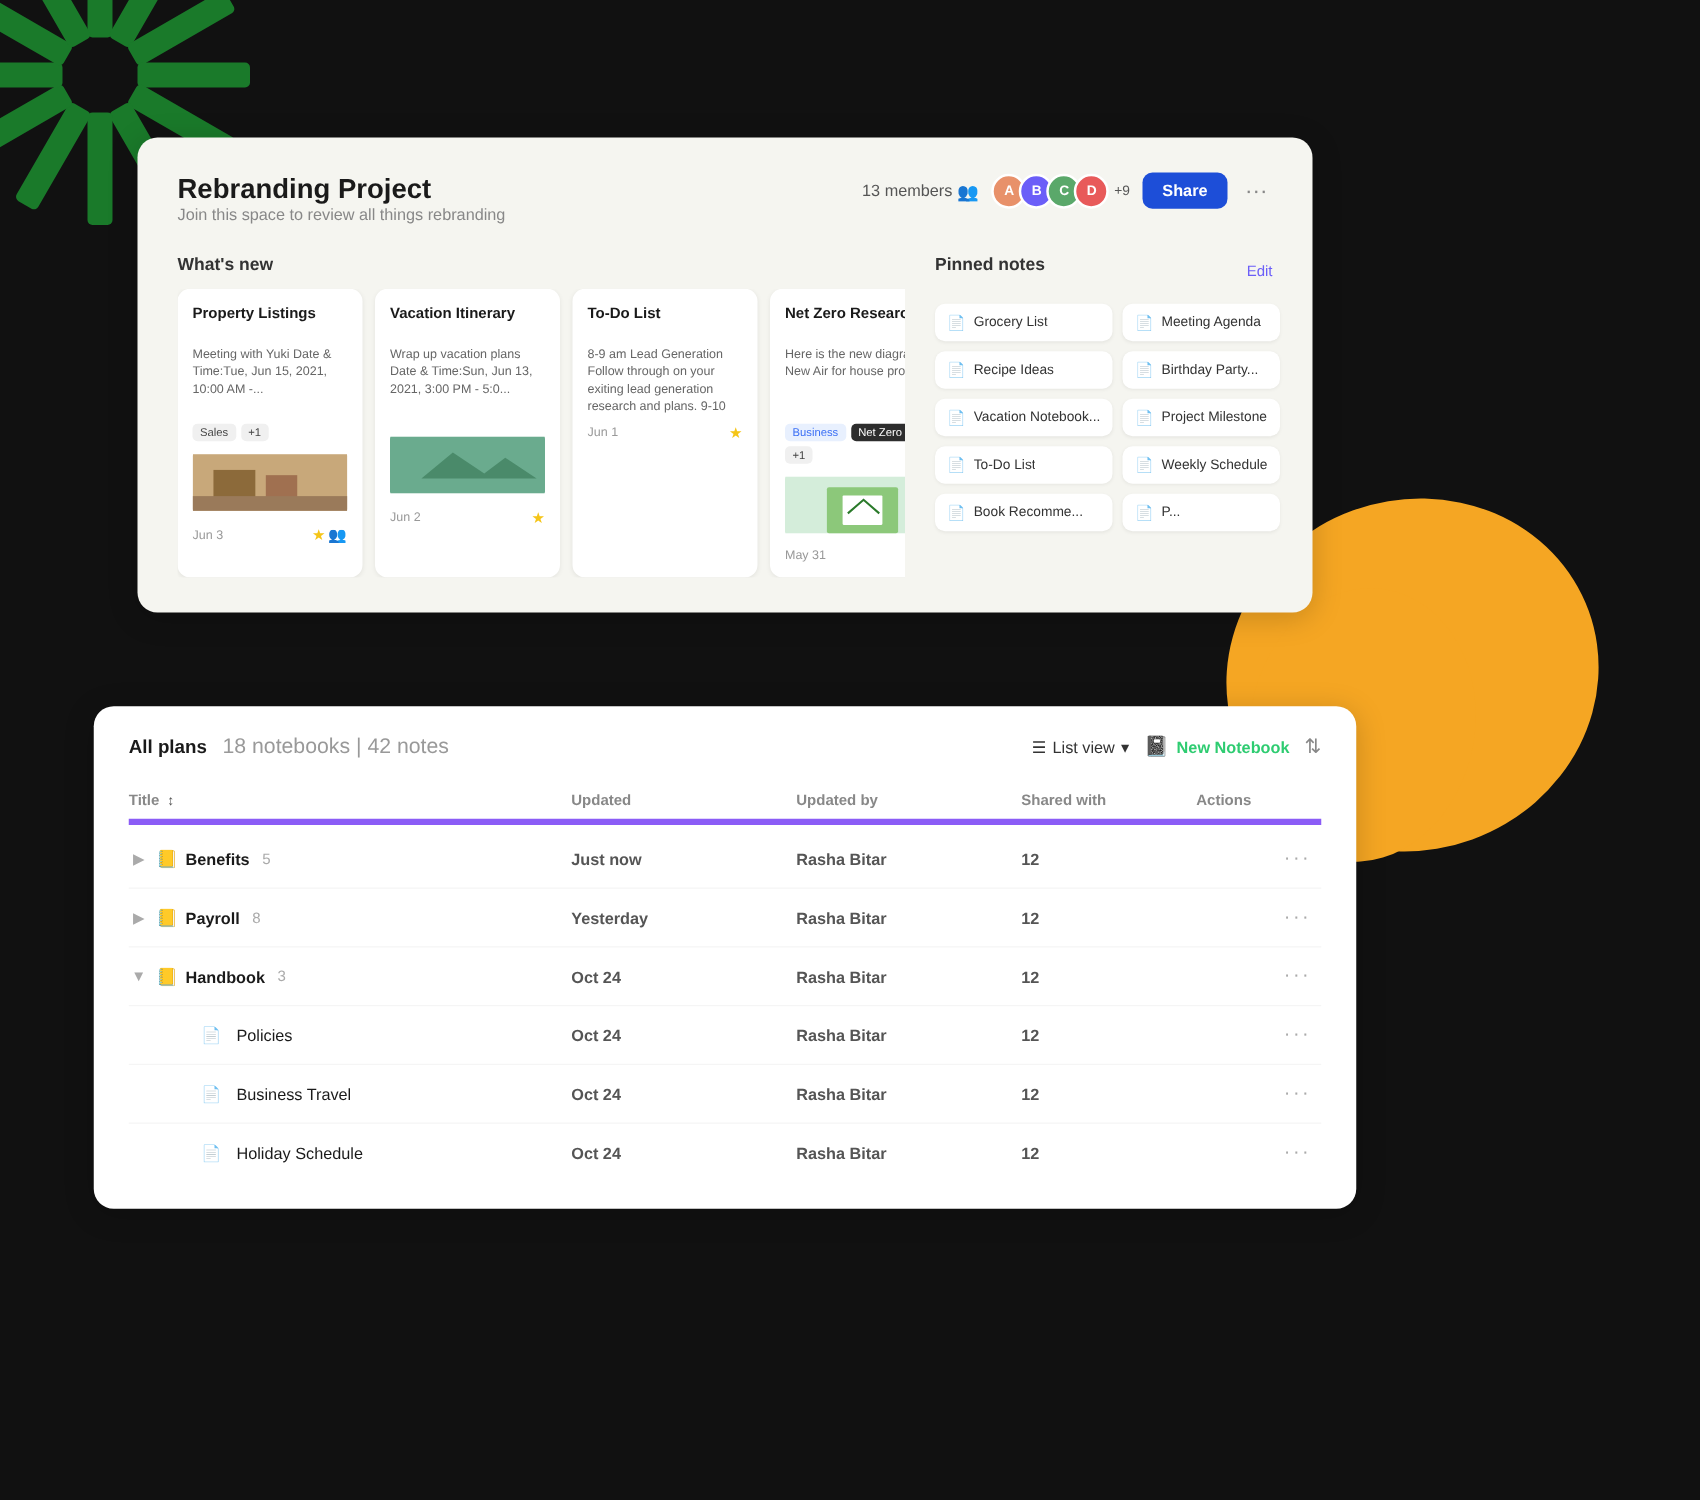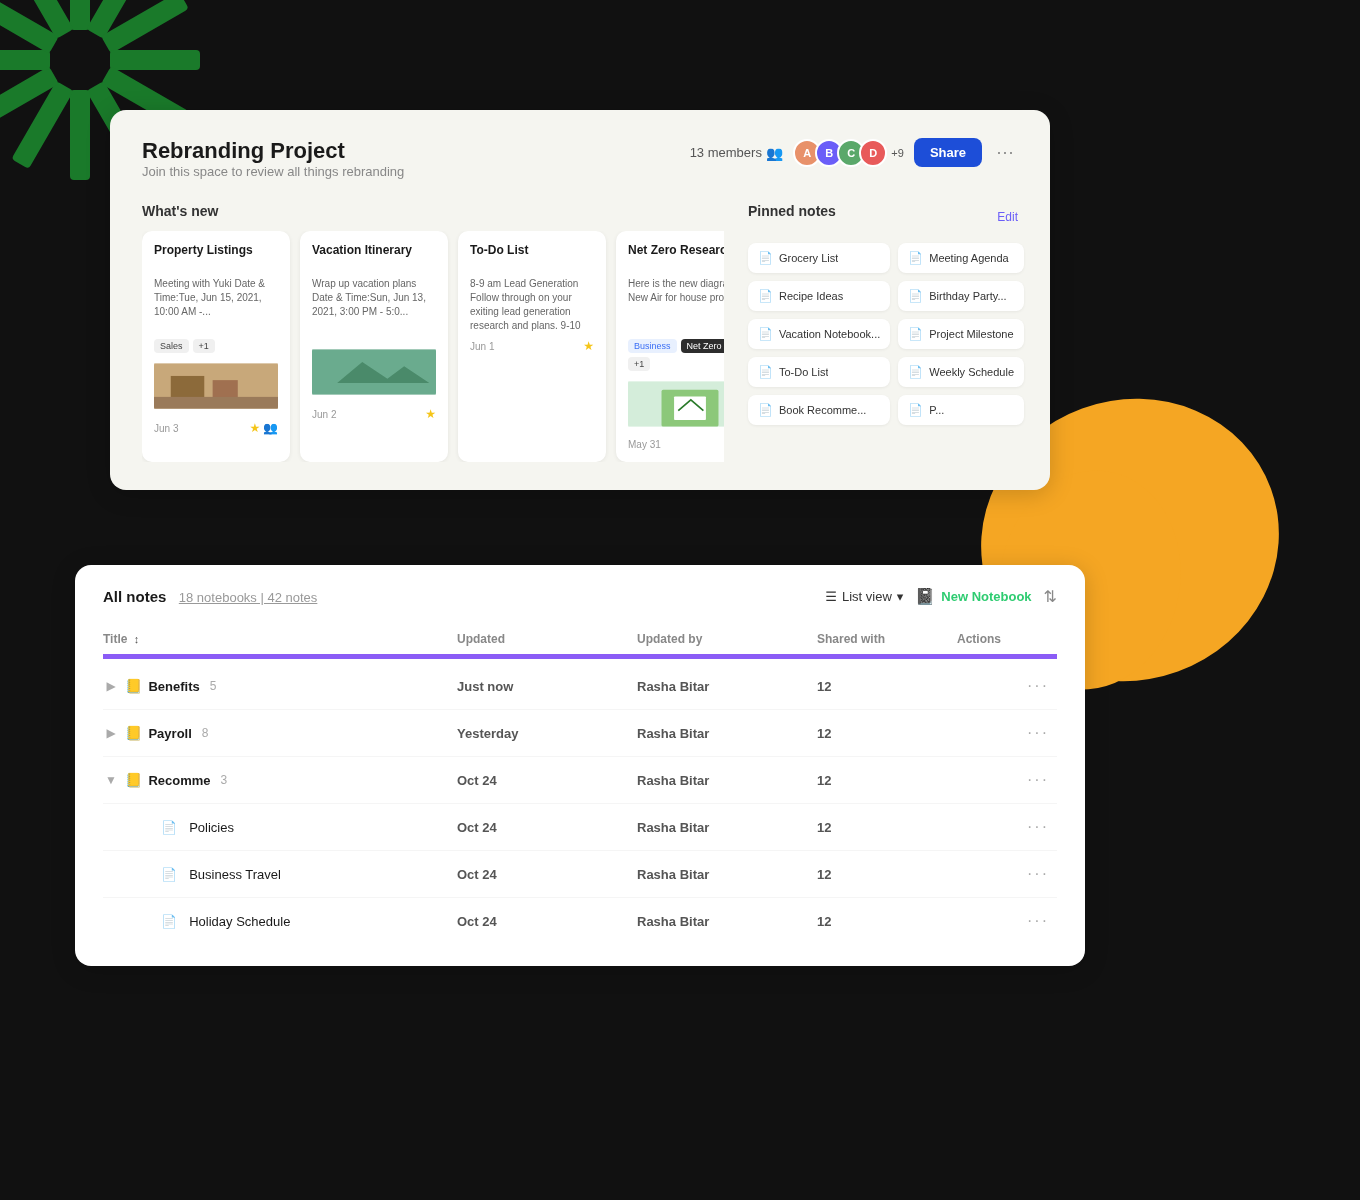--- a/index.html
+++ b/index.html
@@ -300,25 +300,24 @@
       margin-bottom: 18px;
     }
 
     .bottom-title {
       font-size: 15px;
       font-weight: 700;
       color: #1a1a1a;
     }
 
     .bottom-subtitle {
-      font-size: 13px;
+      font-size: 17px;
       color: #999;
       margin-left: 8px;
       font-weight: 400;
-      text-decoration: underline;
     }
 
     .bottom-actions {
       display: flex;
       align-items: center;
       gap: 12px;
     }
 
     .list-view-btn {
       display: flex;
@@ -624,21 +623,21 @@
         </div>
 
       </div>
     </div>
   </div>
 </div>
 
 <div class="bottom-card">
   <div class="bottom-header">
     <div>
-      <span class="bottom-title">All notes</span>
+      <span class="bottom-title">All plans</span>
       <span class="bottom-subtitle">18 notebooks | 42 notes</span>
     </div>
     <div class="bottom-actions">
       <button class="list-view-btn">
         <span>☰</span>
         <span>List view</span>
         <span>▾</span>
       </button>
       <button class="new-notebook-btn">
         <span style="color:#2ecc71; font-size:16px;">📓</span>
@@ -685,21 +684,21 @@
     <div class="row-cell">12</div>
     <div class="actions-cell">
       <button class="row-actions-btn">···</button>
     </div>
   </div>
 
   <div class="table-row">
     <div class="row-title">
       <button class="expand-btn">▼</button>
       <span class="notebook-icon">📒</span>
-      <span class="row-name">Recomme</span>
+      <span class="row-name">Handbook</span>
       <span class="row-count">3</span>
     </div>
     <div class="row-cell">Oct 24</div>
     <div class="row-cell">Rasha Bitar</div>
     <div class="row-cell">12</div>
     <div class="actions-cell">
       <button class="row-actions-btn">···</button>
     </div>
   </div>
 

